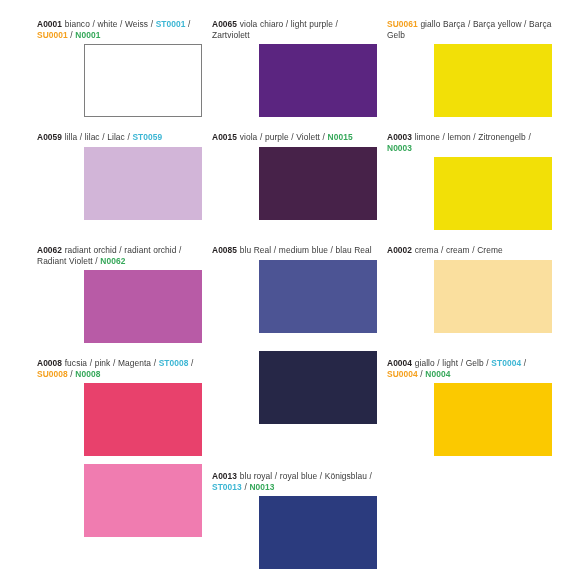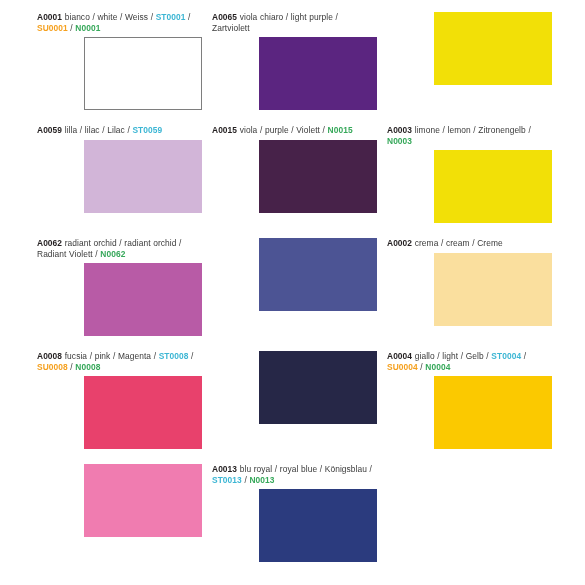--- a/index.html
+++ b/index.html
@@ -31,21 +31,21 @@
     flex-direction: column;
     align-items: flex-start;
     box-sizing: border-box;
     padding-right: 10px;
   }
   .swatch-label {
     font-size: 8.4px;
     line-height: 10.6px;
     color: #231f20;
     letter-spacing: 0.01em;
-    margin: 0 0 4px 0;
+    margin: 7px 0 4px 0;
     width: 100%;
     word-spacing: 0.02em;
   }
   .swatch-label .code-main {
     font-weight: bold;
     color: #231f20;
   }
   .swatch-label .name-txt {
     color: #3a3a3a;
   }
@@ -81,39 +81,41 @@
 <div id="swatch-catalog">
     <div class="swatch-cell">
       <div class="swatch-label"><span class="code-main code-main">A0001</span> <span class="name-txt">bianco / white / Weiss</span><span class="sep"> / </span><span class="code-st">ST0001</span><span class="sep"> / </span><span class="code-su">SU0001</span><span class="sep"> / </span><span class="code-n">N0001</span></div>
       <div class="swatch-chip bordered"></div>
     </div>
     <div class="swatch-cell">
       <div class="swatch-label"><span class="code-main code-main">A0065</span> <span class="name-txt">viola chiaro / light purple / Zartviolett</span></div>
       <div class="swatch-chip" style="background: rgb(91, 37, 128);"></div>
     </div>
     <div class="swatch-cell">
+      <div class="swatch-label"><span class="code-main code-su">SU0061</span> <span class="name-txt">giallo Barça / Barça yellow / Barça Gelb</span></div>
       <div class="swatch-chip" style="background: rgb(242, 224, 7);"></div>
     </div>
     <div class="swatch-cell">
       <div class="swatch-label"><span class="code-main code-main">A0059</span> <span class="name-txt">lilla / lilac / Lilac</span><span class="sep"> / </span><span class="code-st">ST0059</span></div>
       <div class="swatch-chip" style="background: rgb(210, 181, 216);"></div>
     </div>
     <div class="swatch-cell">
       <div class="swatch-label"><span class="code-main code-main">A0015</span> <span class="name-txt">viola / purple / Violett</span><span class="sep"> / </span><span class="code-n">N0015</span></div>
       <div class="swatch-chip" style="background: rgb(71, 34, 73);"></div>
     </div>
     <div class="swatch-cell">
       <div class="swatch-label"><span class="code-main code-main">A0003</span> <span class="name-txt">limone / lemon / Zitronengelb</span><span class="sep"> / </span><span class="code-n">N0003</span></div>
       <div class="swatch-chip" style="background: rgb(242, 224, 7);"></div>
     </div>
     <div class="swatch-cell">
       <div class="swatch-label"><span class="code-main code-main">A0062</span> <span class="name-txt">radiant orchid / radiant orchid / Radiant Violett</span><span class="sep"> / </span><span class="code-n">N0062</span></div>
       <div class="swatch-chip" style="background: rgb(184, 91, 166);"></div>
     </div>
     <div class="swatch-cell">
+      <div class="swatch-label"><span class="code-main code-main">A0085</span> <span class="name-txt">blu Real / medium blue / blau Real</span></div>
       <div class="swatch-chip" style="background: rgb(76, 84, 148);"></div>
     </div>
     <div class="swatch-cell">
       <div class="swatch-label"><span class="code-main code-main">A0002</span> <span class="name-txt">crema / cream / Creme</span></div>
       <div class="swatch-chip" style="background: rgb(250, 223, 158);"></div>
     </div>
     <div class="swatch-cell">
       <div class="swatch-label"><span class="code-main code-main">A0008</span> <span class="name-txt">fucsia / pink / Magenta</span><span class="sep"> / </span><span class="code-st">ST0008</span><span class="sep"> / </span><span class="code-su">SU0008</span><span class="sep"> / </span><span class="code-n">N0008</span></div>
       <div class="swatch-chip" style="background: rgb(232, 65, 108);"></div>
     </div>

